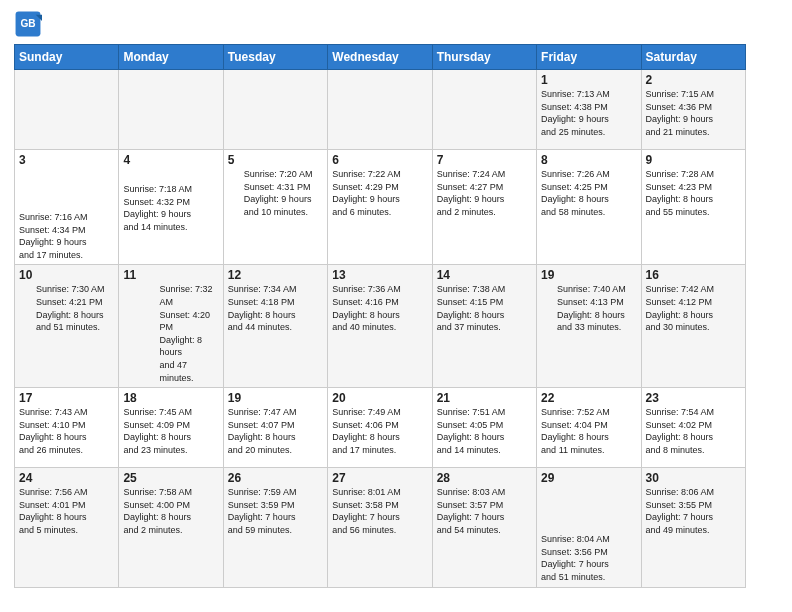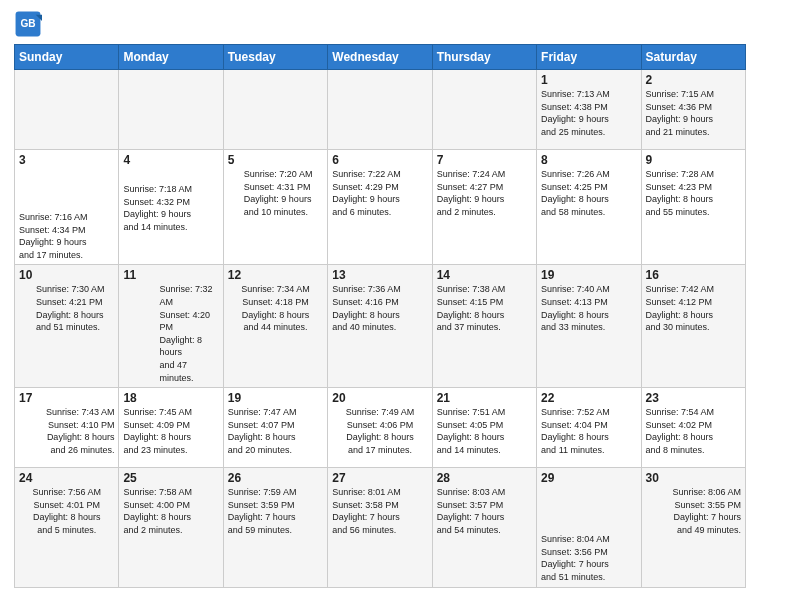--- a/index.html
+++ b/index.html
@@ -215,79 +215,79 @@
           </td>
           <td>
             <span class="day-num">11</span>
             <div class="day-info" style="white-space: pre-line; margin-left: 36px;">Sunrise: 7:32 AM
 Sunset: 4:20 PM
 Daylight: 8 hours
 and 47 minutes.</div>
           </td>
           <td>
             <span class="day-num">12</span>
-            <div class="day-info" style="white-space: pre-line; text-align: center;">Sunrise: 7:34 AM
+            <div class="day-info" style="white-space: pre-line;">Sunrise: 7:34 AM
 Sunset: 4:18 PM
 Daylight: 8 hours
 and 44 minutes.</div>
           </td>
           <td>
             <span class="day-num">13</span>
             <div class="day-info" style="white-space: pre-line;">Sunrise: 7:36 AM
 Sunset: 4:16 PM
 Daylight: 8 hours
 and 40 minutes.</div>
           </td>
           <td>
             <span class="day-num">14</span>
             <div class="day-info" style="white-space: pre-line;">Sunrise: 7:38 AM
 Sunset: 4:15 PM
 Daylight: 8 hours
 and 37 minutes.</div>
           </td>
           <td>
             <span class="day-num">19</span>
-            <div class="day-info" style="white-space: pre-line;">Sunrise: 7:40 AM
+            <div class="day-info" style="white-space: pre-line; margin-left: 16px;">Sunrise: 7:40 AM
 Sunset: 4:13 PM
 Daylight: 8 hours
 and 33 minutes.</div>
           </td>
           <td>
             <span class="day-num">16</span>
             <div class="day-info" style="white-space: pre-line;">Sunrise: 7:42 AM
 Sunset: 4:12 PM
 Daylight: 8 hours
 and 30 minutes.</div>
           </td>
         </tr>
         <tr>
           <td>
             <span class="day-num">17</span>
-            <div class="day-info" style="white-space: pre-line; text-align: right;">Sunrise: 7:43 AM
+            <div class="day-info" style="white-space: pre-line;">Sunrise: 7:43 AM
 Sunset: 4:10 PM
 Daylight: 8 hours
 and 26 minutes.</div>
           </td>
           <td>
             <span class="day-num">18</span>
             <div class="day-info" style="white-space: pre-line;">Sunrise: 7:45 AM
 Sunset: 4:09 PM
 Daylight: 8 hours
 and 23 minutes.</div>
           </td>
           <td>
             <span class="day-num">19</span>
             <div class="day-info" style="white-space: pre-line;">Sunrise: 7:47 AM
 Sunset: 4:07 PM
 Daylight: 8 hours
 and 20 minutes.</div>
           </td>
           <td>
             <span class="day-num">20</span>
-            <div class="day-info" style="white-space: pre-line; text-align: center;">Sunrise: 7:49 AM
+            <div class="day-info" style="white-space: pre-line;">Sunrise: 7:49 AM
 Sunset: 4:06 PM
 Daylight: 8 hours
 and 17 minutes.</div>
           </td>
           <td>
             <span class="day-num">21</span>
             <div class="day-info" style="white-space: pre-line;">Sunrise: 7:51 AM
 Sunset: 4:05 PM
 Daylight: 8 hours
 and 14 minutes.</div>
@@ -303,21 +303,21 @@
             <span class="day-num">23</span>
             <div class="day-info" style="white-space: pre-line;">Sunrise: 7:54 AM
 Sunset: 4:02 PM
 Daylight: 8 hours
 and 8 minutes.</div>
           </td>
         </tr>
         <tr>
           <td>
             <span class="day-num">24</span>
-            <div class="day-info" style="white-space: pre-line; text-align: center;">Sunrise: 7:56 AM
+            <div class="day-info" style="white-space: pre-line;">Sunrise: 7:56 AM
 Sunset: 4:01 PM
 Daylight: 8 hours
 and 5 minutes.</div>
           </td>
           <td>
             <span class="day-num">25</span>
             <div class="day-info" style="white-space: pre-line;">Sunrise: 7:58 AM
 Sunset: 4:00 PM
 Daylight: 8 hours
 and 2 minutes.</div>
@@ -345,21 +345,21 @@
           </td>
           <td>
             <span class="day-num">29</span>
             <div class="day-info" style="white-space: pre-line; margin-top: 48px;">Sunrise: 8:04 AM
 Sunset: 3:56 PM
 Daylight: 7 hours
 and 51 minutes.</div>
           </td>
           <td>
             <span class="day-num">30</span>
-            <div class="day-info" style="white-space: pre-line; text-align: right;">Sunrise: 8:06 AM
+            <div class="day-info" style="white-space: pre-line;">Sunrise: 8:06 AM
 Sunset: 3:55 PM
 Daylight: 7 hours
 and 49 minutes.</div>
           </td>
         </tr>
       </tbody>
   </table>
 </div>
 
 </body></html>

